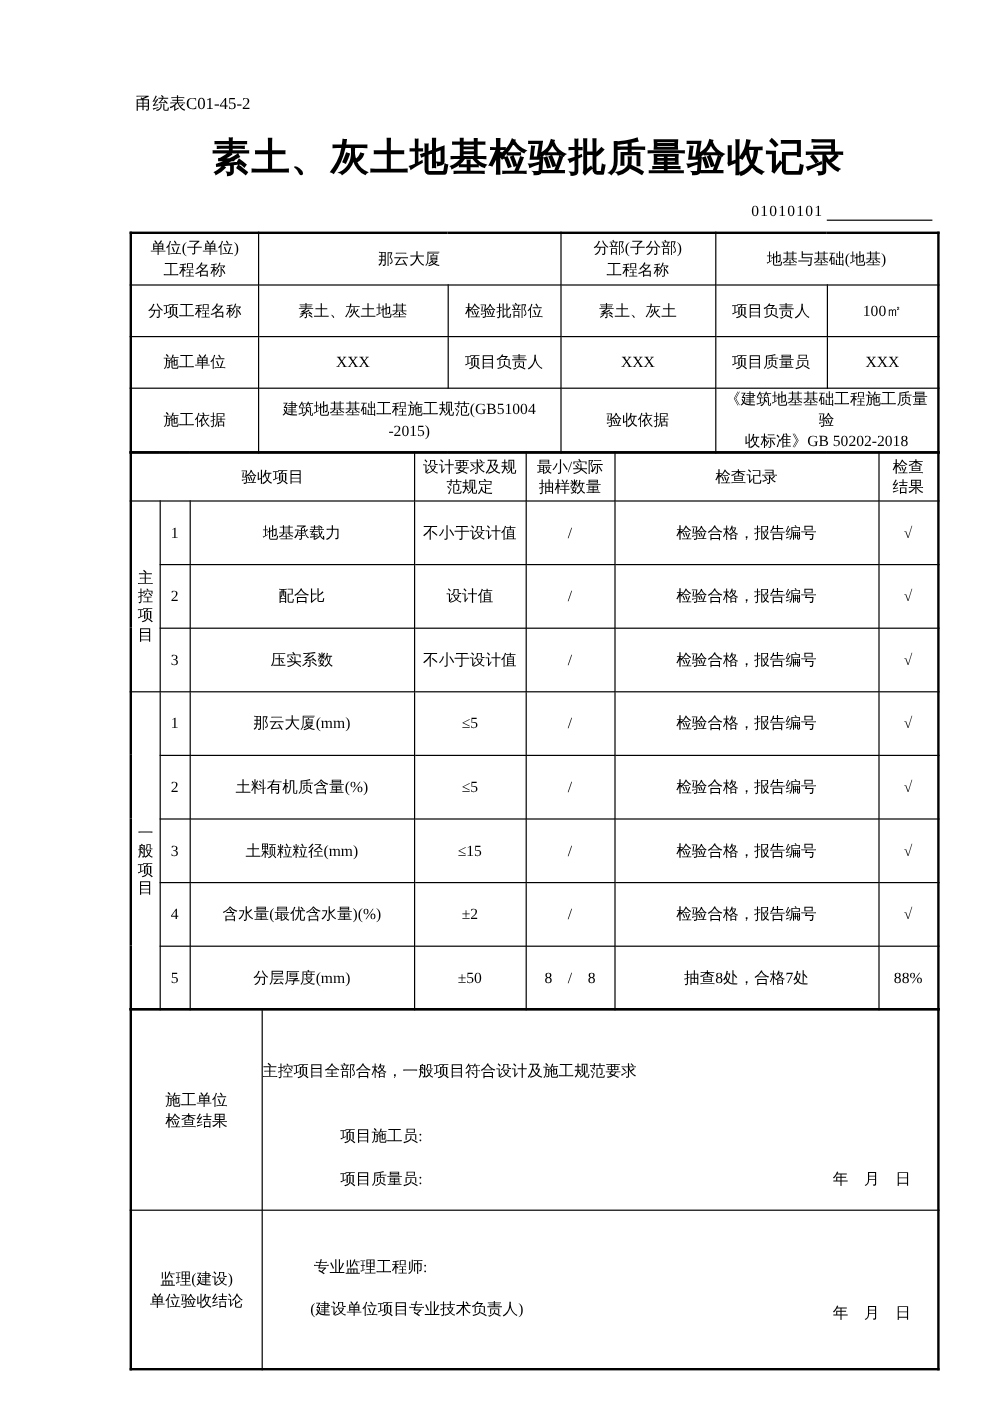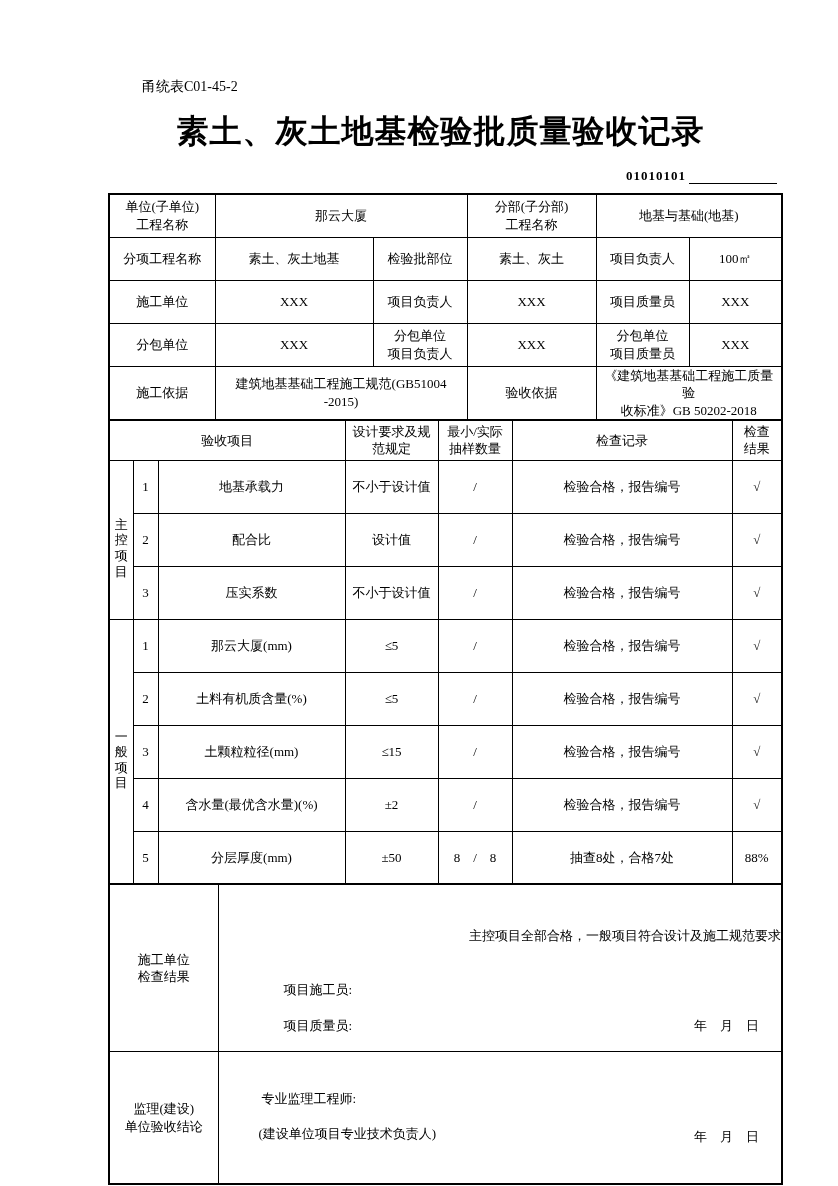--- a/index.html
+++ b/index.html
@@ -11,21 +11,20 @@
     background: #ffffff;
     color: #000000;
     font-family: "Liberation Serif", "DejaVu Serif", serif;
     overflow: hidden;
   }
   .form-code {
     position: absolute;
     left: 113px;
     top: 78px;
     font-size: 14px;
-    margin-left: 29px;
   }
   .doc-title {
     position: absolute;
     left: 104px;
     top: 110px;
     width: 673px;
     text-align: center;
     font-size: 32px;
     font-weight: 700;
     font-family: "Liberation Sans", "DejaVu Sans", sans-serif;
@@ -34,21 +33,21 @@
   .serial-row {
     position: absolute;
     left: 104px;
     top: 168px;
     width: 673px;
     display: flex;
     justify-content: flex-end;
     align-items: flex-end;
     font-size: 13px;
   }
-  .serial-text { letter-spacing: 1px; font-weight: bold; }
+  .serial-text { letter-spacing: 1px; }
   .serial-underline {
     display: inline-block;
     width: 88px;
     height: 16px;
     margin-left: 3px;
     border-bottom: 1.5px solid #000;
   }
   .tables {
     position: absolute;
     left: 108px;
@@ -82,21 +81,21 @@
     word-break: break-all;
   }
   .check { font-style: italic; color: #222; }
   .footer-table td { vertical-align: middle; }
   .footer-cell { padding: 0; vertical-align: top; }
   .cell-inner { position: relative; width: 100%; height: 100%; }
   .constr-inner { height: 131px; }
   .superv-inner { height: 96px; }
   .concl {
     position: absolute; top: 24px; left: 0; width: 100%;
-    text-align: right; font-size: 13px;
+    text-align: left; font-size: 13px;
   }
   .sign-builder { position: absolute; top: 78px; left: 65px; font-size: 13px; }
   .sign-quality { position: absolute; top: 114px; left: 65px; font-size: 13px; }
   .date-1 { position: absolute; top: 114px; right: 22px; font-size: 13px; }
   .superv-sign { position: absolute; bottom: 6px; left: 40px; font-size: 13px; text-align: left; }
   .superv-sign .line1 { margin-left: 3px; }
   .date-2 { position: absolute; bottom: 20px; right: 22px; font-size: 13px; }
 </style>
 </head>
 <body>
@@ -137,30 +136,20 @@
         <td>素土、灰土</td>
         <td>项目负责人</td>
         <td>100㎡</td>
       </tr>
       <tr>
         <td>施工单位</td>
         <td>XXX</td>
         <td>项目负责人</td>
         <td>XXX</td>
         <td>项目质量员</td>
-        <td>XXX</td>
-      </tr>
-      <tr>
-        <td>分包单位</td>
-        <td>XXX</td>
-        <td>分包单位
-项目负责人</td>
-        <td>XXX</td>
-        <td>分包单位
-项目质量员</td>
         <td>XXX</td>
       </tr>
       <tr>
         <td>施工依据</td>
         <td colspan="2">建筑地基基础工程施工规范(GB51004
 -2015)</td>
         <td>验收依据</td>
         <td colspan="2">《建筑地基基础工程施工质量验
 收标准》GB 50202-2018</td>
       </tr>

